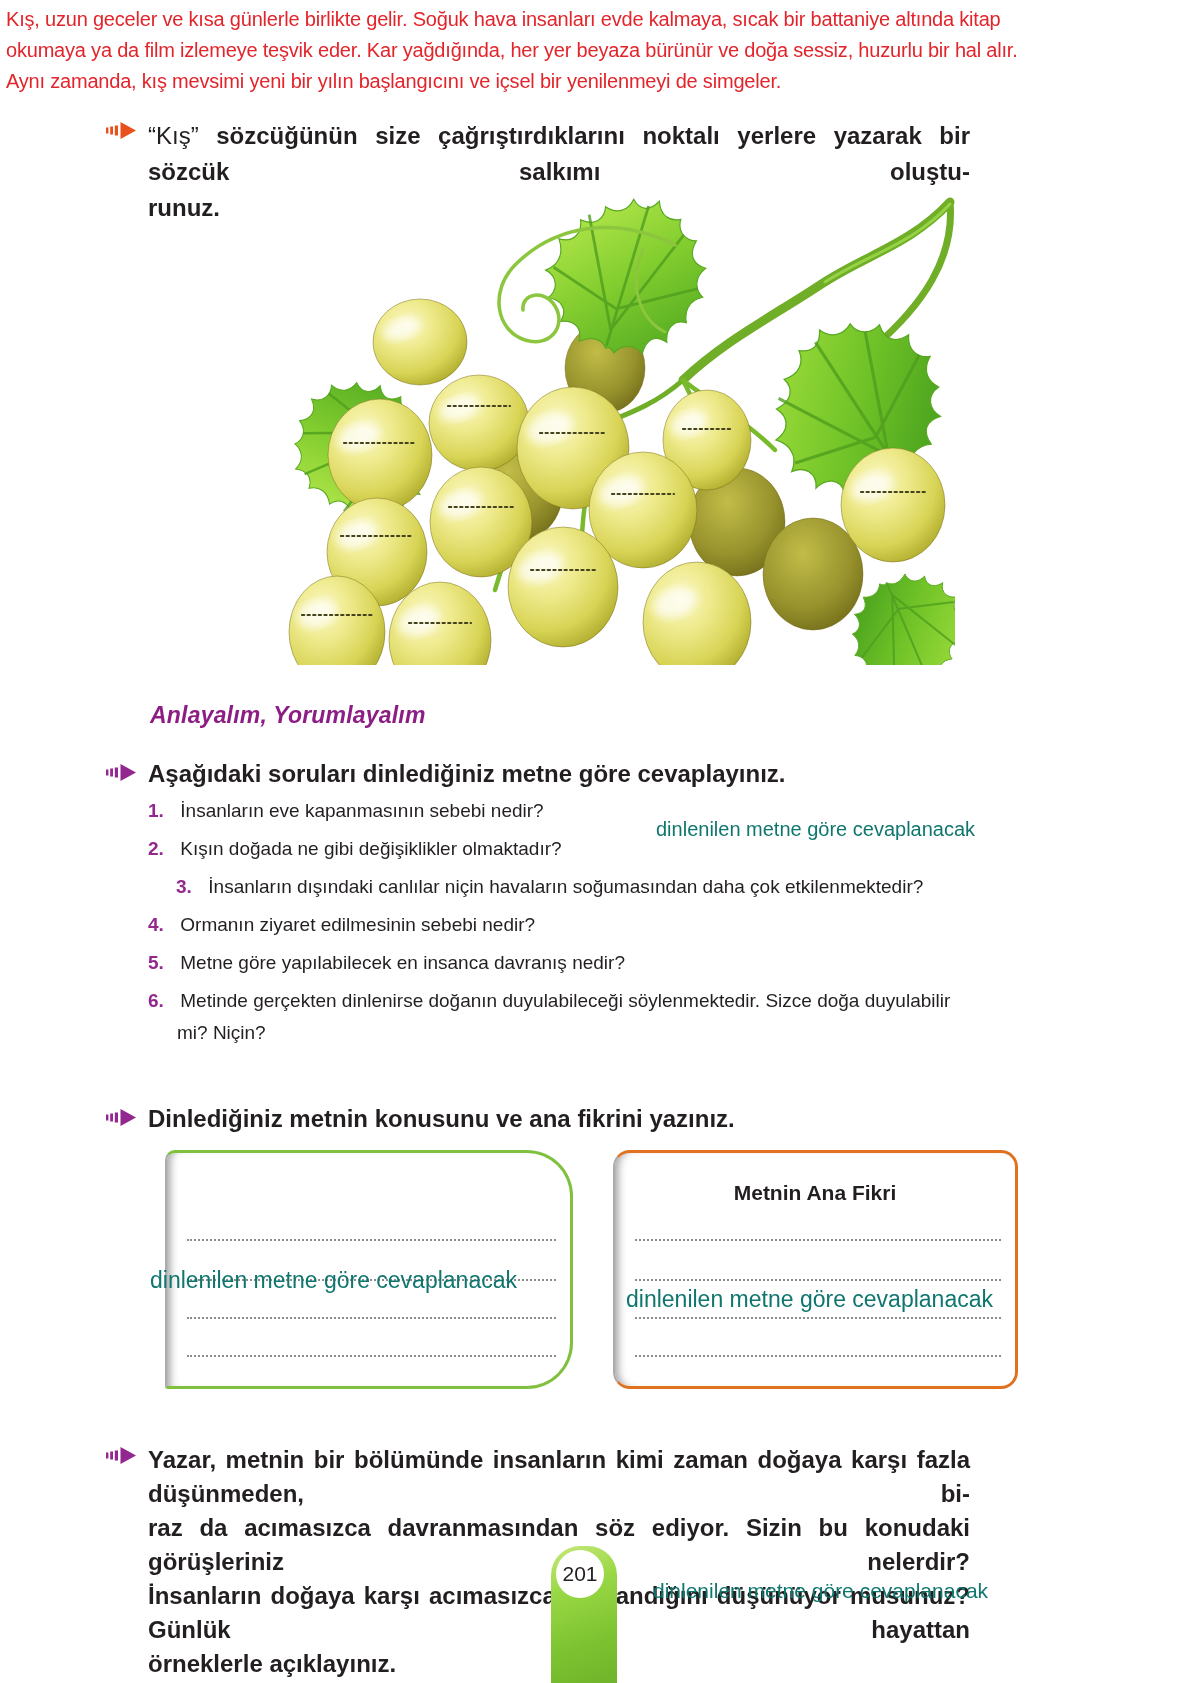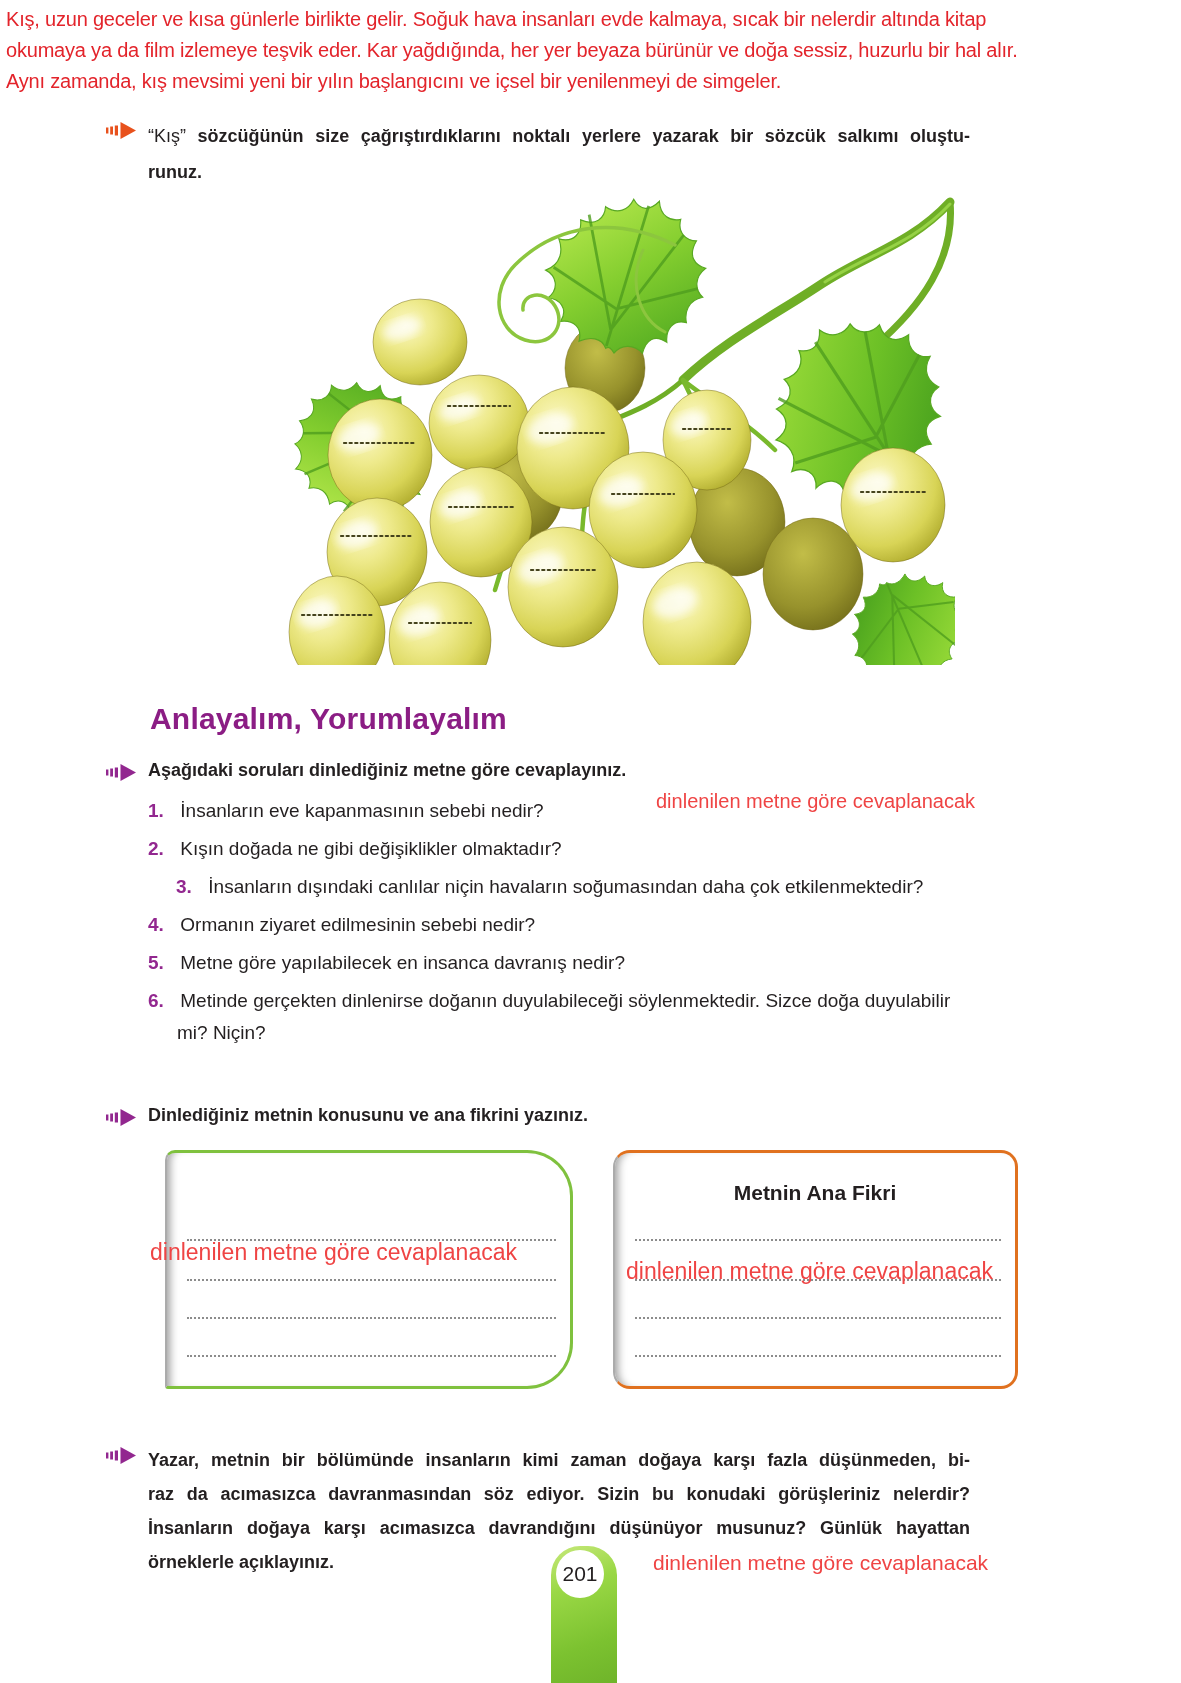--- a/index.html
+++ b/index.html
@@ -4,28 +4,28 @@
 <style>
   html,body{margin:0;padding:0;background:#fff;}
   .page{position:relative;width:1181px;height:1683px;background:#ffffff;overflow:hidden;
         font-family:"Liberation Sans","DejaVu Sans",sans-serif;color:#231f20;}
   
   .intro{position:absolute;left:6px;top:4px;width:1172px;}
   .intro-line{color:#e3242b;font-size:20px;line-height:31px;white-space:nowrap;letter-spacing:-0.2px;}
   
   .arrow{position:absolute;width:32px;height:17px;}
   
-  .prompt{position:absolute;left:148px;width:822px;font-weight:700;font-size:18px;color:#231f20;}
+  .prompt{position:absolute;left:148px;width:822px;font-weight:700;font-size:24px;color:#231f20;}
   .jl{text-align:justify;text-align-last:justify;}
-  .heading{position:absolute;left:150px;top:702px;font-size:30px;font-weight:700;color:#8b1d84;letter-spacing:0.2px;}
+  .heading{position:absolute;left:150px;top:702px;font-size:23px;font-weight:700;font-style:italic;color:#8b1d84;letter-spacing:0.2px;}
   
   .qrow{position:absolute;left:148px;white-space:nowrap;font-size:19px;}
   .qnum{color:#92278f;font-weight:700;display:inline-block;min-width:27px;}
   .qtext{color:#231f20;}
-  .ann{position:absolute;color:#ef4444;white-space:nowrap;}
+  .ann{position:absolute;color:#0f766e;white-space:nowrap;margin-top:28px;}
   
   .abox{position:absolute;top:1150px;height:233px;background:#fff;
         border:3px solid #7fc13e;border-left:2px solid #ababab;
         border-radius:10px 46px 46px 3px;
         box-shadow:inset 9px 0 9px -6px rgba(0,0,0,0.38);}
   .abox.orange{border-color:#e0711f;border-left-color:#ababab;}
   .abox-title{position:absolute;left:0;right:0;top:28px;text-align:center;font-weight:700;font-size:21px;color:#231f20;}
   .dotline{position:absolute;left:20px;right:14px;border-bottom:2.5px dotted #8c8c8c;}
   
   .ptab{position:absolute;left:551px;top:1546px;width:58px;height:137px;
@@ -34,21 +34,21 @@
   .pcirc{position:absolute;left:5px;top:4px;width:48px;height:48px;border-radius:50%;background:#ffffff;
          display:flex;align-items:center;justify-content:center;font-size:21px;color:#231f20;}
   svg{display:block;}
 </style>
 </head>
 <body>
 
 <div class="page">
 
   <div class="intro">
-    <div class="intro-line">Kış, uzun geceler ve kısa günlerle birlikte gelir. Soğuk hava insanları evde kalmaya, sıcak bir nelerdir altında kitap</div>
+    <div class="intro-line">Kış, uzun geceler ve kısa günlerle birlikte gelir. Soğuk hava insanları evde kalmaya, sıcak bir battaniye altında kitap</div>
     <div class="intro-line">okumaya ya da film izlemeye teşvik eder. Kar yağdığında, her yer beyaza bürünür ve doğa sessiz, huzurlu bir hal alır.</div>
     <div class="intro-line">Aynı zamanda, kış mevsimi yeni bir yılın başlangıcını ve içsel bir yenilenmeyi de simgeler.</div>
   </div>
 
   <svg class="arrow" style="left:106px;top:122px;color:#e8511c;" viewBox="0 0 32 17">
     <g fill="currentColor">
         <rect x="0" y="5.5" width="2.4" height="6"></rect>
         <rect x="4.2" y="4.5" width="2.8" height="8"></rect>
         <rect x="8.8" y="3.5" width="3.2" height="10"></rect>
         <path d="M14.5 0 L30 8.5 L14.5 17 Z"></path>

